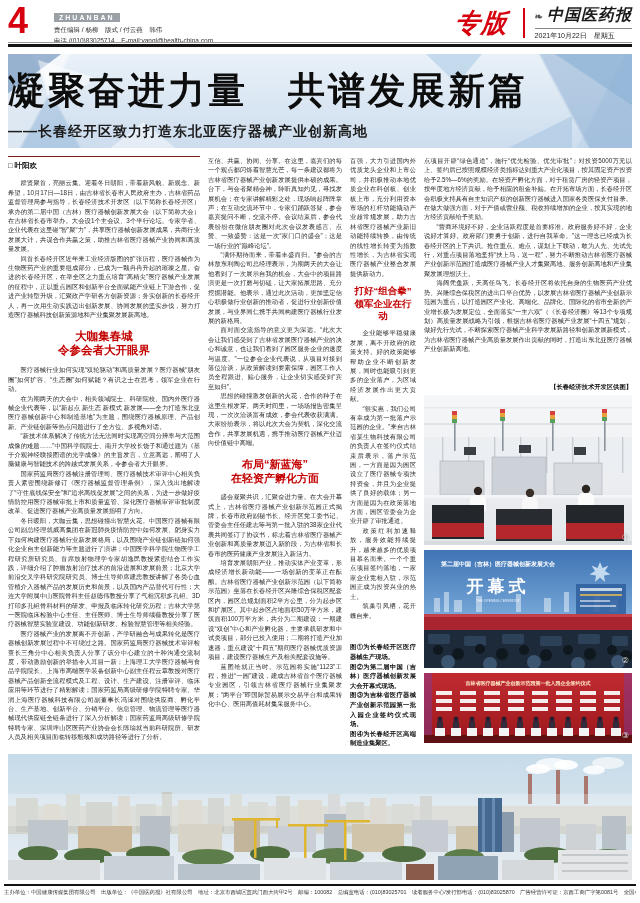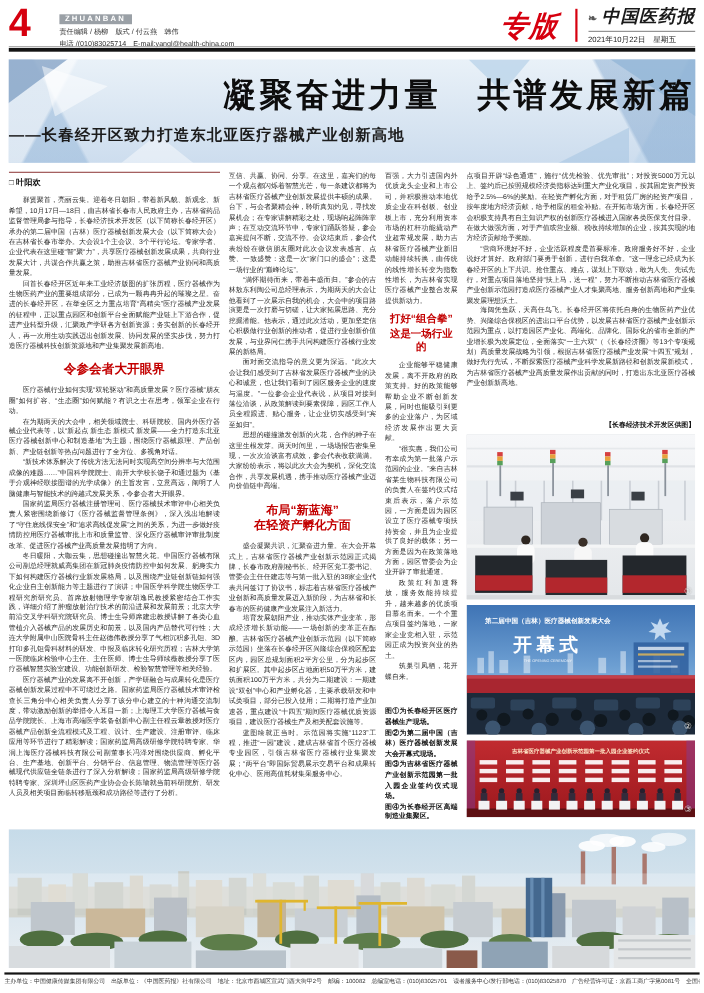--- a/index.html
+++ b/index.html
@@ -37,21 +37,21 @@
   .w2{left:30px;top:6px;width:60px;height:46px;background:#fff;opacity:.5;
       clip-path:polygon(0 0,100% 40%,20% 100%);}
   .w3{right:-4px;top:-6px;width:90px;height:60px;background:#8fb3d6;opacity:.7;
       clip-path:polygon(100% 0,0 0,100% 100%);}
   .w4{right:60px;bottom:-8px;width:80px;height:40px;background:#a9c6e2;opacity:.6;
       clip-path:polygon(0 100%,100% 0,100% 100%);}
   .w5{left:90px;bottom:-10px;width:90px;height:36px;background:#fff;opacity:.45;
       clip-path:polygon(0 100%,50% 0,100% 100%);}
   .w6{right:150px;top:0;width:56px;height:30px;background:#bcd4ea;opacity:.8;
       clip-path:polygon(0 0,100% 0,55% 100%);}
-  .btitle{position:relative;text-align:right;margin-top:12px;font-size:30px;font-weight:900;
+  .btitle{position:relative;text-align:left;margin-top:12px;font-size:37px;font-weight:900;
           letter-spacing:3px;color:#0d0d0d;font-family:"Liberation Sans",sans-serif;}
   .bsub{position:relative;text-align:left;margin-top:7px;font-size:14px;font-weight:bold;color:#1c1c1c;letter-spacing:1px;}
   
   .content{position:absolute;top:156px;left:8px;width:624px;height:592px;display:flex;gap:8px;}
   .col{height:592px;overflow:hidden;text-align:justify;font-size:6.3px;line-height:9.4px;}
   .c1{width:192px;}
   .c2{width:134px;}
   .c3{width:66px;display:flex;flex-direction:column;}
   .c4{width:208px;display:flex;flex-direction:column;font-size:6.3px;}
   .col p{margin:0;text-indent:2em;}
@@ -116,20 +116,21 @@
     <div class="bsub">——长春经开区致力打造东北亚医疗器械产业创新高地</div>
   </div>
 
   <div class="content">
 
     <div class="col c1">
       <div class="byline">□ 叶阳欢</div>
       <p>群贤聚首，亮丽云集。迎着冬日朝阳，带着新风貌、新观念、新希望，10月17日—18日，由吉林省长春市人民政府主办，吉林省药品监督管理局参与指导，长春经济技术开发区（以下简称长春经开区）承办的第二届中国（吉林）医疗器械创新发展大会（以下简称大会）在吉林省长春市举办。大会设1个主会议、3个平行论坛。专家学者、企业代表在这里碰“智”聚“力”，共享医疗器械创新发展成果，共商行业发展大计，共谋合作共赢之策，助推吉林省医疗器械产业协同和高质量发展。</p>
       <p>回首长春经开区近年来工业经济版图的扩张历程，医疗器械作为生物医药产业的重要组成部分，已成为一颗冉冉升起的璀璨之星。奋进的长春经开区，在举全区之力重点培育“高精尖”医疗器械产业发展的征程中，正以重点园区和创新平台全面赋能产业链上下游合作，促进产业转型升级，汇聚政产学研各方创新资源；务实创新的长春经开人，再一次用生动实践迈出创新发展、协同发展的坚实步伐，努力打造医疗器械科技创新策源地和产业集聚发展新高地。</p>
       <div class="shead h1">
+        <span>大咖集春城</span>
         <span>令参会者大开眼界</span>
       </div>
       <p>医疗器械行业如何实现“双轮驱动”和高质量发展？医疗器械“朋友圈”如何扩容、“生态圈”如何赋能？有识之士在思考，领军企业在行动。</p>
       <p>在为期两天的大会中，相关领域院士、科研院校、国内外医疗器械企业代表等，以“新起点 新生态 新模式 新发展——全力打造东北亚医疗器械创新中心和制造基地”为主题，围绕医疗器械原理、产品创新、产业链创新等热点问题进行了全方位、多视角对话。</p>
       <p>“新技术体系解决了传统方法无法同时实现高空间分辨率与大范围成像的难题……”中国科学院院士、南开大学校长饶子和通过题为《基于介观神经联接图谱的光学成像》的主旨发言，立意高远，阐明了人脑健康与智能技术的跨越式发展关系，令参会者大开眼界。</p>
       <p>国家药监局医疗器械注册管理司、医疗器械技术审评中心相关负责人紧密围绕新修订《医疗器械监督管理条例》，深入浅出地解读了“守住底线保安全”和“追求高线促发展”之间的关系，为进一步做好疫情防控用医疗器械审批上市和质量监管、深化医疗器械审评审批制度改革、促进医疗器械产业高质量发展指明了方向。</p>
       <p>冬日暖阳，大咖云集，思想碰撞出智慧火花。中国医疗器械有限公司副总经理就威高集团在新冠肺炎疫情防控中如何发展、躬身实力下如何构建医疗器械行业新发展格局，以及围绕产业链创新链如何强化企业自主创新能力等主题进行了演讲；中国医学科学院生物医学工程研究所研究员、首席放射物理学专家胡逸民教授紧密结合工作实践，详细介绍了肿瘤放射治疗技术的前沿进展和发展前景；北京大学前沿交叉学科研究院研究员、博士生导师席建忠教授讲解了各类心血管植介入器械产品的发展历史和前景，以及国内产品替代可行性；大连大学附属中山医院骨科主任赵德伟教授分享了气相沉积多孔钽、3D打印多孔钽骨科材料的研发、申报及临床转化研究历程；吉林大学第一医院临床检验中心主任、主任医师、博士生导师续薇教授分享了医疗器械智慧实验室建设、功能创新研发、检验智慧管理等相关经验。</p>
       <p>医疗器械产业的发展离不开创新，产学研融合与成果转化是医疗器械创新发展过程中不可绕过之路。国家药监局医疗器械技术审评检查长三角分中心相关负责人分享了该分中心建立的十种沟通交流制度，带动激励创新的举措令人耳目一新；上海理工大学医疗器械与食品学院院长、上海市高端医学装备创新中心副主任程云章教授对医疗器械产品创新全流程模式及工程、设计、生产建设、注册审评、临床应用等环节进行了精彩解读；国家药监局高级研修学院特聘专家、华润上海医疗器械科技有限公司副董事长冯泽对围绕供应商、孵化平台、生产基地、创新平台、分销平台、信息管理、物流管理等医疗器械现代供应链全链条进行了深入分析解读；国家药监局高级研修学院特聘专家、深圳坪山区医药产业协会会长陈瑜就当前科研院所、研发人员及相关项目面临转移瓶颈和成功路径等进行了分析。</p>
     </div>
 
@@ -145,21 +146,21 @@
       <p>盛会凝聚共识，汇聚奋进力量。在大会开幕式上，吉林省医疗器械产业创新示范园正式揭牌，长春市政府副秘书长、经开区党工委书记、管委会主任任建志等与第一批入驻的38家企业代表共同签订了协议书，标志着吉林省医疗器械产业创新和高质量发展迈入新阶段，为吉林省和长春市的医药健康产业发展注入新活力。</p>
       <p>培育发展朝阳产业，推动实体产业变革，形成经济增长新动能——一场创新的变革正在酝酿。吉林省医疗器械产业创新示范园（以下简称示范园）坐落在长春经开区兴隆综合保税区配套区内，园区总规划面积2平方公里，分为起步区和扩展区。其中起步区占地面积50万平方米，建筑面积100万平方米，共分为二期建设：一期建设“双创”中心和产业孵化器，主要承载研发和中试类项目，部分已投入使用；二期将打造产业加速器，重点建设“十四五”期间医疗器械优质资源项目，建设医疗器械生产及相关配套设施等。</p>
       <p>蓝图绘就正当时。示范园将实施“1123”工程，推进“一园”建设，建成吉林省首个医疗器械专业园区，引领吉林省医疗器械行业集聚发展；“两平台”即国际贸易展示交易平台和成果转化中心、医用高值耗材集采服务中心。</p>
     </div>
 
     <div class="col c3">
       <div class="c3text">
         <p class="cont">百强，大力引进国内外优质龙头企业和上市公司，并积极推动本地优质企业在科创板、创业板上市，充分利用资本市场的杠杆功能撬动产业超常规发展，助力吉林省医疗器械产业新旧动能持续转换，由传统的线性增长转变为指数性增长，为吉林省实现医疗器械产业整合发展提供新动力。</p>
         <div class="shead h3">
           <span>打好“组合拳”</span>
-          <span>这是一场行业的</span>
+          <span>领军企业在行动</span>
         </div>
         <p>企业能够平稳健康发展，离不开政府的政策支持。好的政策能够帮助企业不断创新发展，同时也能吸引到更多的企业落户，为区域经济发展作出更大贡献。</p>
         <p>“很实惠，我们公司有幸成为第一批落户示范园的企业。”来自吉林省某生物科技有限公司的负责人在签约仪式结束后表示，落户示范园，一方面是因为园区设立了医疗器械专项扶持资金，并且为企业提供了良好的载体；另一方面是因为在政策落地方面，园区管委会为企业开辟了审批通道。</p>
         <p>政策红利加速释放，服务效能持续提升，越来越多的优质项目慕名而来。一个个重点项目签约落地，一家家企业竞相入驻，示范园正成为投资兴业的热土。</p>
         <p>筑巢引凤栖，花开蝶自来。</p>
       </div>
       <div class="caps">
         <p>图①为长春经开区医疗器械生产现场。</p>
         <p>图②为第二届中国（吉林）医疗器械创新发展大会开幕式现场。</p>
         <p>图③为吉林省医疗器械产业创新示范园第一批入园企业签约仪式现场。</p>

